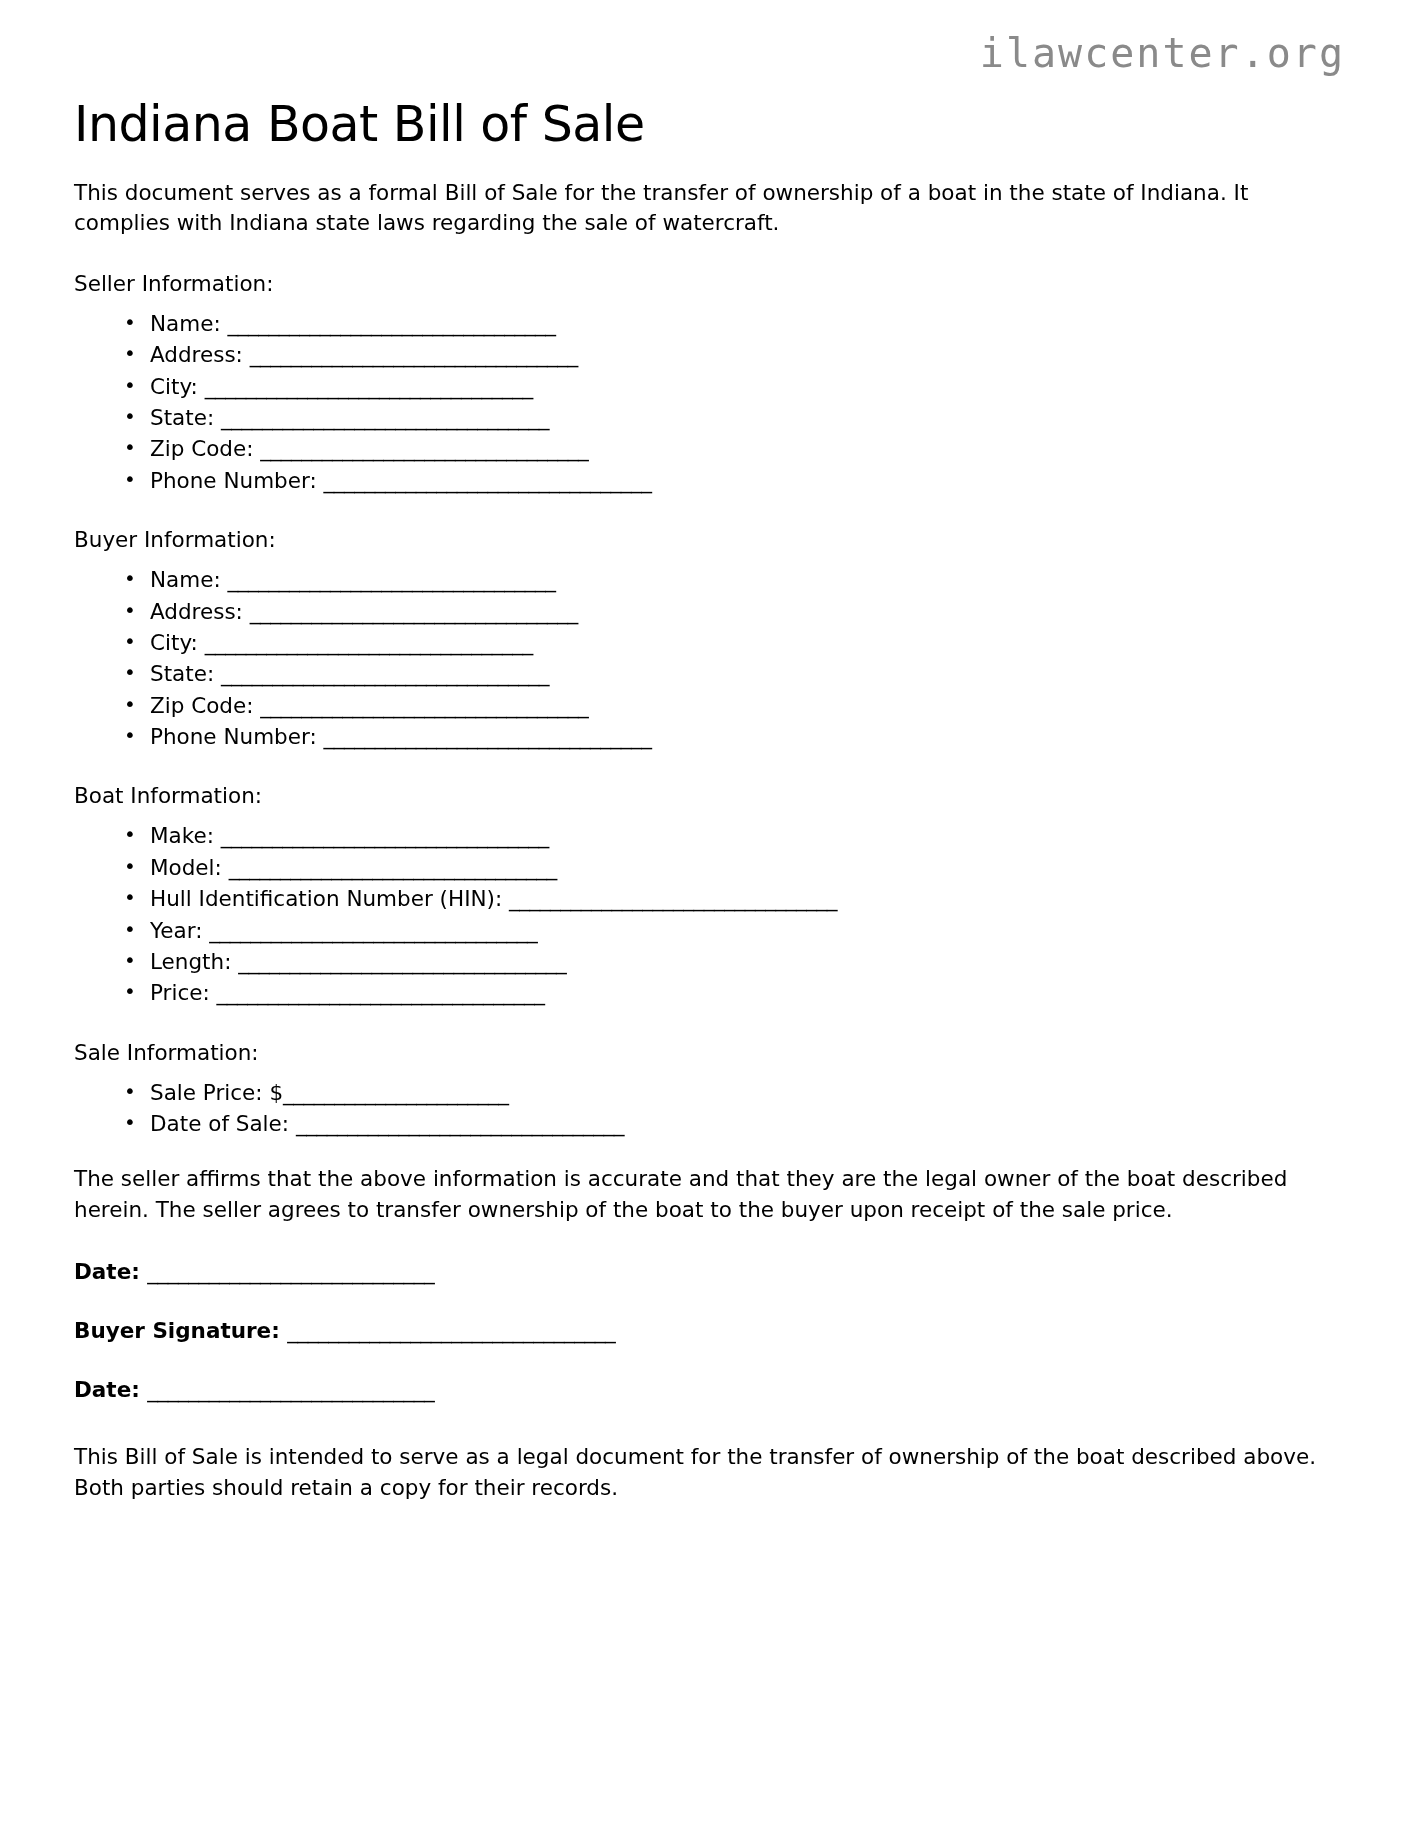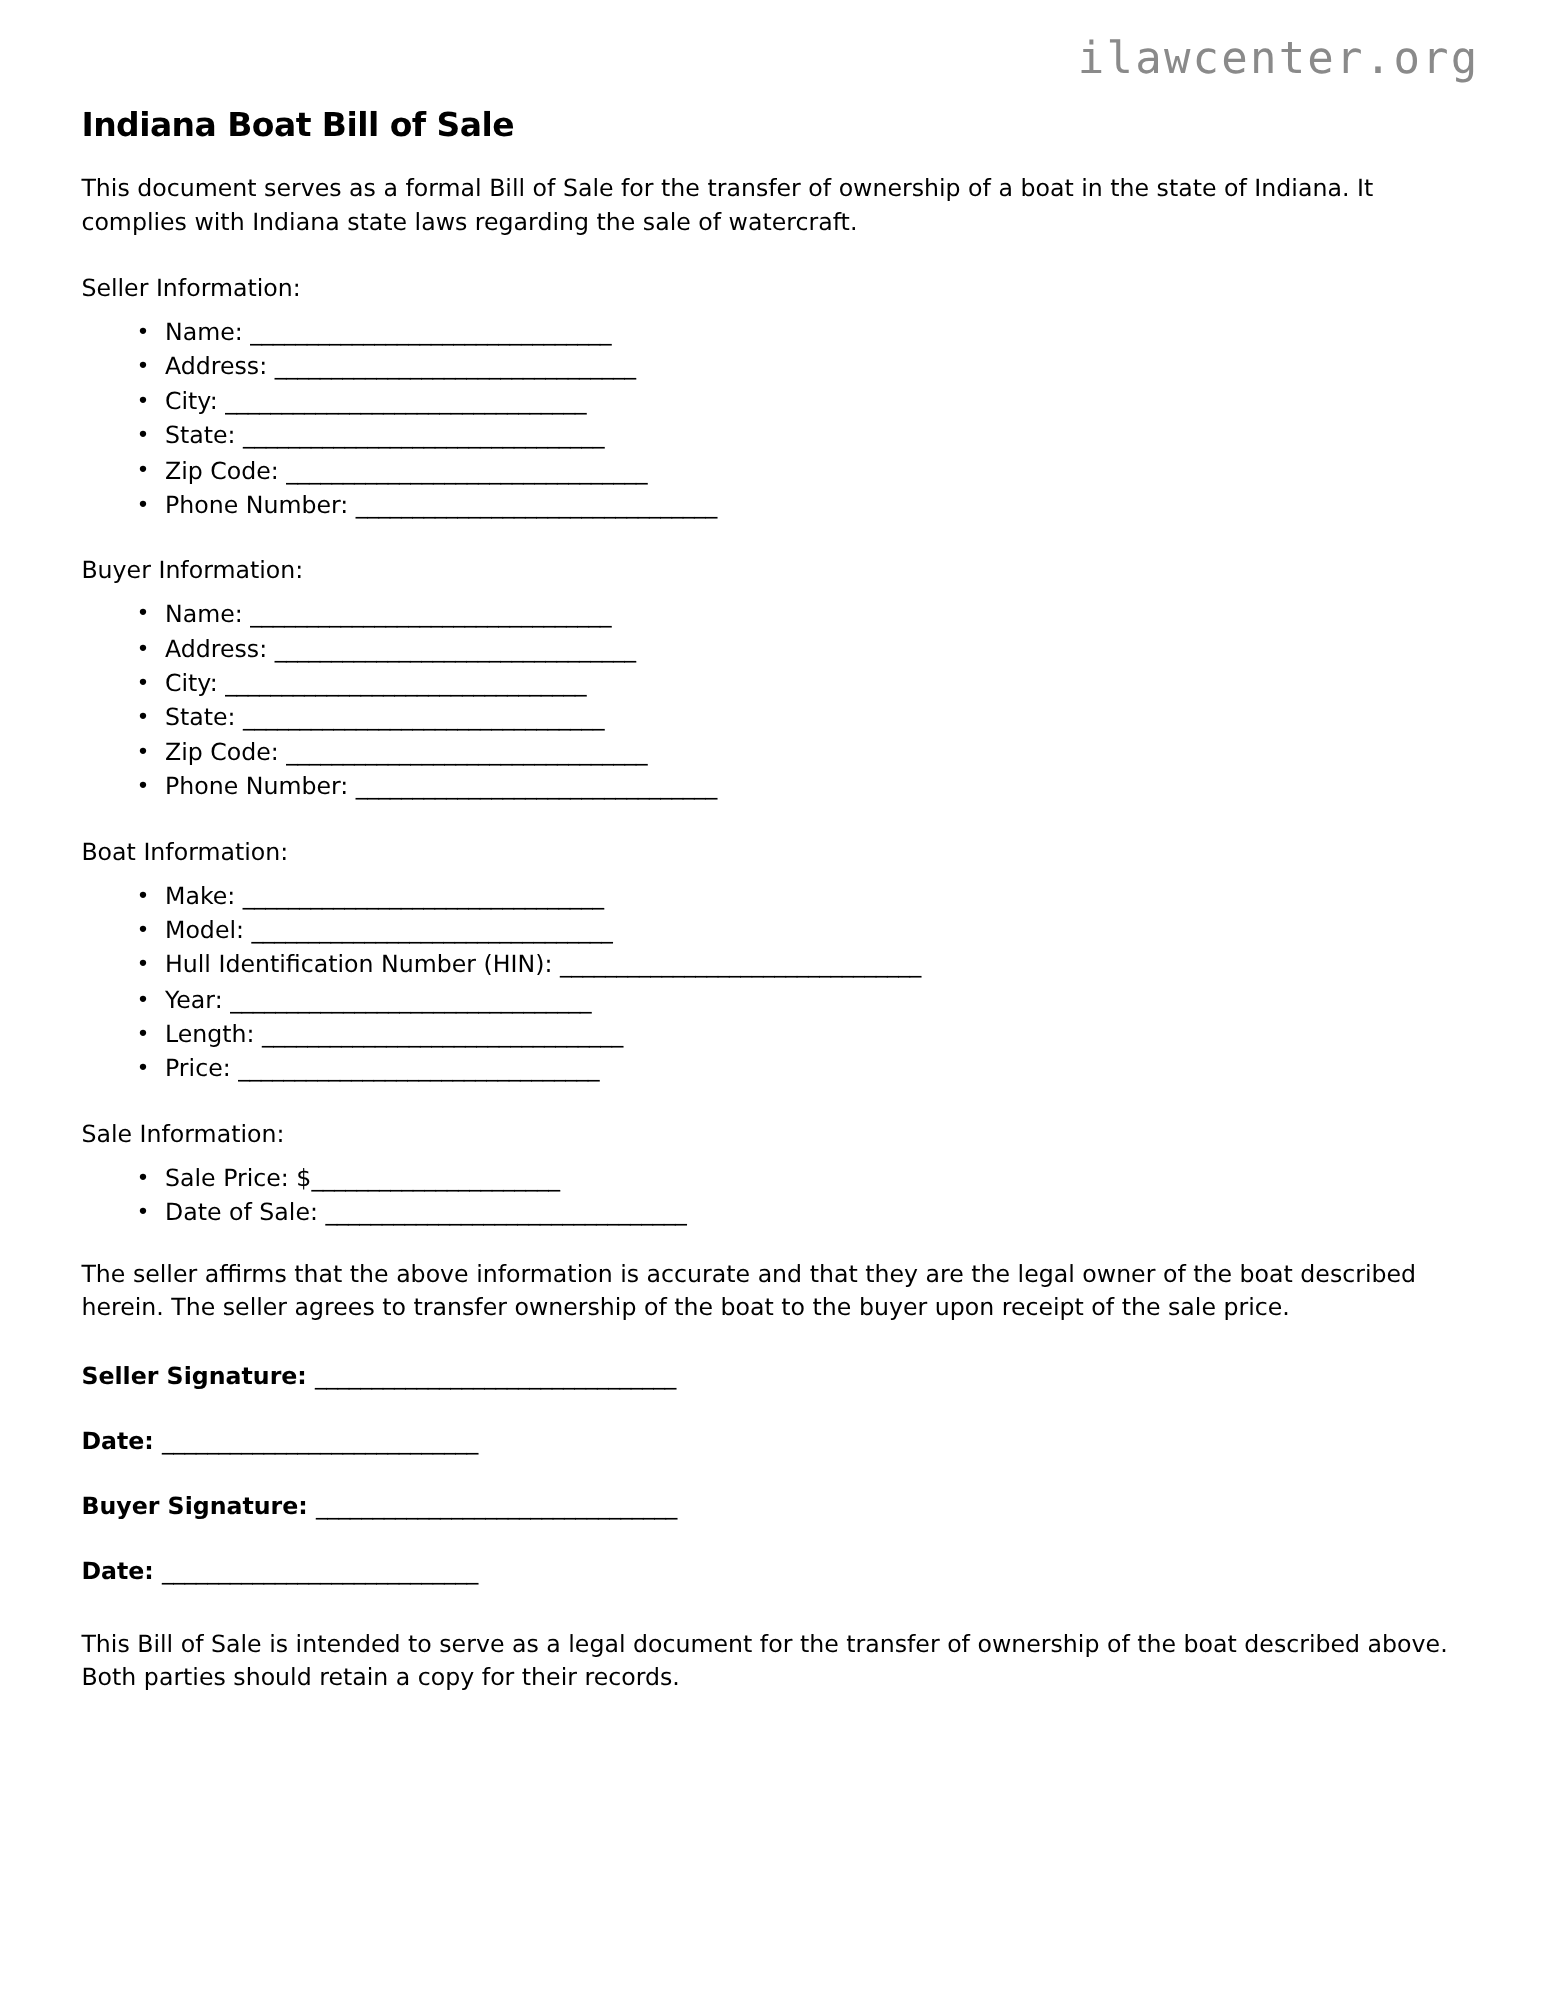--- a/index.html
+++ b/index.html
@@ -27,22 +27,22 @@
     top: 30px;
     right: 66px;
     font-family: "DejaVu Sans Mono", monospace;
     font-size: 40px;
     letter-spacing: 2px;
     color: #8a8a8a;
     white-space: nowrap;
   }
   .doc-title {
     margin: 62px 0 0 0;
-    font-size: 30px;
-    font-weight: bold;
+    font-size: 49px;
+    font-weight: normal;
     letter-spacing: -0.5px;
     line-height: 1.1;
   }
   .intro, .para {
     font-size: 21.5px;
     line-height: 1.42;
     margin: 26px 0 0 0;
     max-width: 1250px;
   }
   .section-head {
@@ -131,24 +131,20 @@
   </ul>
 
   <h2 class="section-head">Sale Information:</h2>
   <ul class="fields">
     <li><span>Sale Price: $</span><span class="blank">______________________</span></li>
     <li><span>Date of Sale:</span> <span class="blank">________________________________</span></li>
   </ul>
 
   <p class="para">The seller affirms that the above information is accurate and that they are the legal owner of the boat described herein. The seller agrees to transfer ownership of the boat to the buyer upon receipt of the sale price.</p>
 
-  <div class="sig-line">
-    <span>Seller Signature:</span>
-    <span class="blank">________________________________</span>
-  </div>
 
   <div class="sig-line">
     <span>Date:</span>
     <span class="blank">____________________________</span>
   </div>
 
   <div class="sig-line">
     <span>Buyer Signature:</span>
     <span class="blank">________________________________</span>
   </div>

